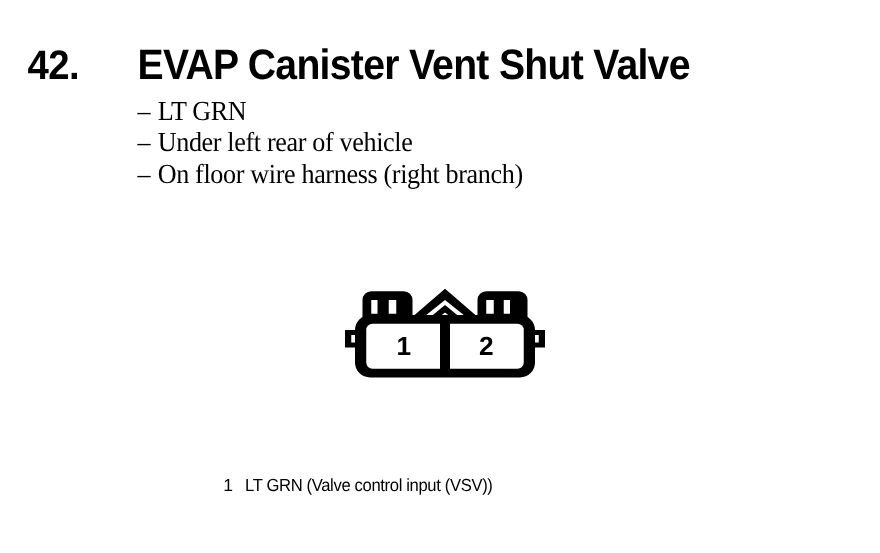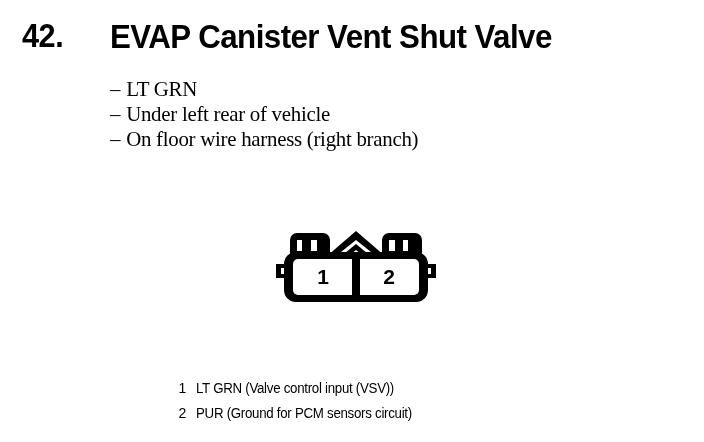--- a/index.html
+++ b/index.html
@@ -14,21 +14,21 @@
     overflow: hidden;
     font-family: "Liberation Sans", sans-serif;
     color: #000000;
     -webkit-font-smoothing: none;
   }
 
   
   #title-row {
     position: absolute;
     left: 0;
-    top: 16px;
+    top: 32px;
     width: 704px;
     height: 44px;
   }
   #title-number {
     position: absolute;
     left: 22px;
     top: 0;
     font-size: 33px;
     font-weight: bold;
     letter-spacing: -0.5px;
@@ -179,17 +179,14 @@
 
   </svg>
 </div>
 
 <div id="pin-legend">
 
   <div class="legend-row">
     <span class="legend-num">1</span><span class="legend-desc">LT GRN (Valve control input (VSV))</span>
   </div>
 
-  <div class="legend-row">
-    <span class="legend-num">2</span><span class="legend-desc">PUR (Ground for PCM sensors circuit)</span>
-  </div>
 
 </div>
 
 </body></html>

